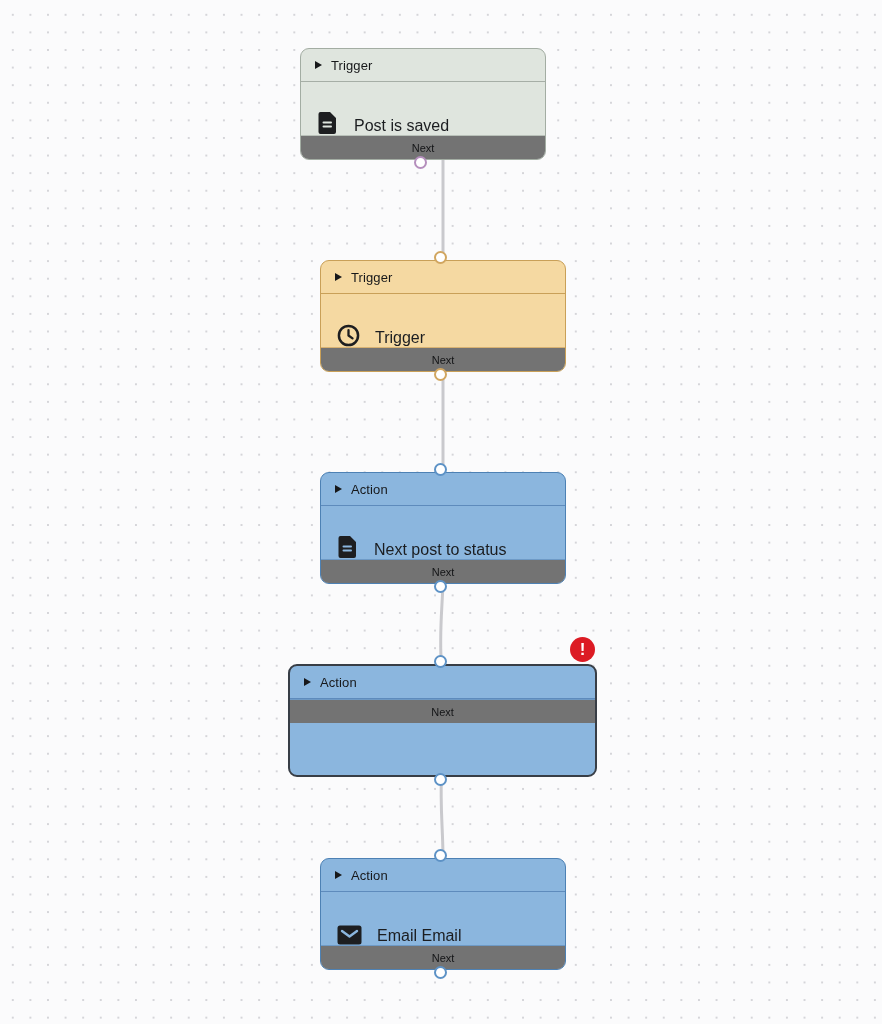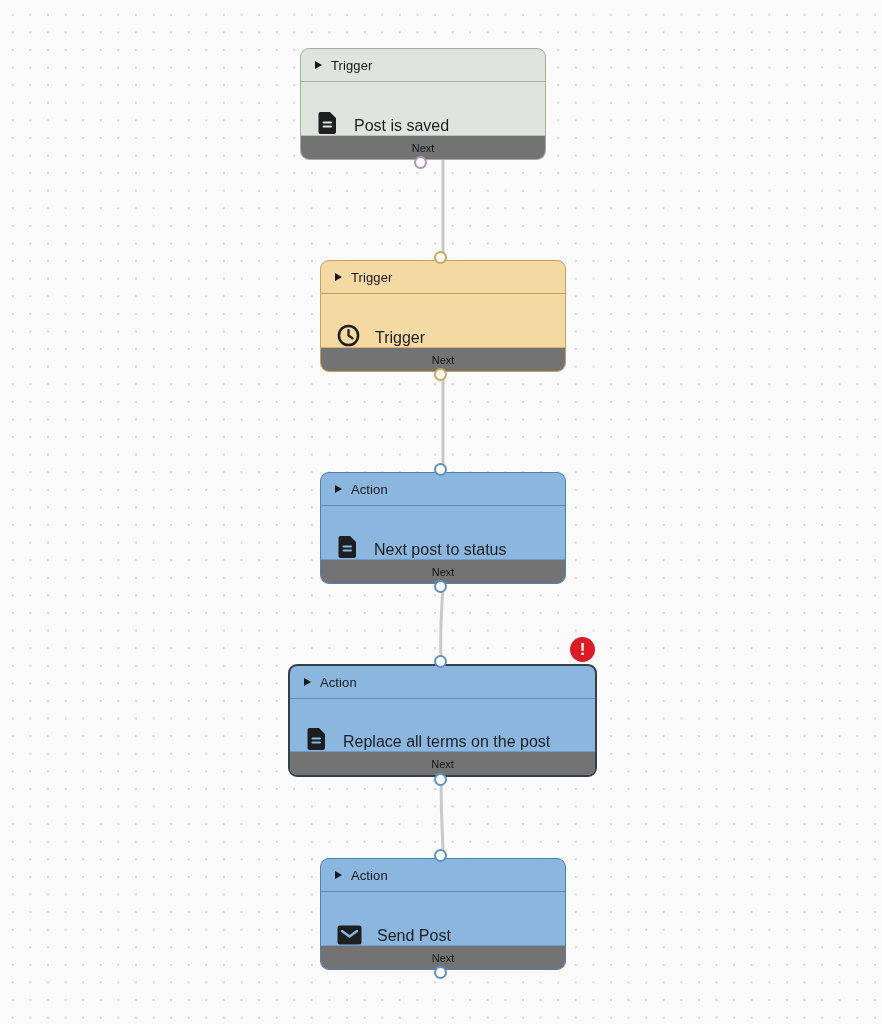--- a/index.html
+++ b/index.html
@@ -218,30 +218,20 @@
     <div class="port port-in"></div>
     <div class="port port-out"></div>
   </div>
 
   <div class="node node--action node--selected" style="left:288px;top:664px;width:309px;height:113px">
     <div class="node-box">
       <div class="node-header">
         <span class="tri"></span>
         <span class="node-category">Action</span>
       </div>
-      <div class="node-body">
-        <span class="node-icon">
-          <svg width="22" height="24" viewBox="0 0 22 24">
-            <path d="M3.5 1 H13 L19 7 V21 a2 2 0 0 1 -2 2 H3.5 a2 2 0 0 1 -2 -2 V3 a2 2 0 0 1 2 -2 Z" fill="#1d1e20"></path>
-            <rect x="5.5" y="10.5" width="9.5" height="2" rx="1" fill="#8bb6de"></rect>
-            <rect x="5.5" y="14.5" width="9.5" height="2" rx="1" fill="#8bb6de"></rect>
-          </svg>
-        </span>
-        <span class="node-title">Replace all terms on the post</span>
-      </div>
       <div class="node-footer">
         <span class="next-label">Next</span>
       </div>
     </div>
     <div class="port port-in"></div>
     <div class="port port-out"></div>
     <div class="error-badge">!</div>
   </div>
 
   <div class="node node--action" style="left:320px;top:858px;width:246px;height:112px">
@@ -250,21 +240,21 @@
         <span class="tri"></span>
         <span class="node-category">Action</span>
       </div>
       <div class="node-body">
         <span class="node-icon">
           <svg width="25" height="20" viewBox="0 0 25 20">
             <rect x="0.5" y="0.5" width="24" height="19" rx="2.5" fill="#1d1e20"></rect>
             <path d="M5 6 L12.5 11.5 L20 6" fill="none" stroke="#8bb6de" stroke-width="2.4" stroke-linecap="round" stroke-linejoin="round"></path>
           </svg>
         </span>
-        <span class="node-title">Send Post</span>
+        <span class="node-title">Email Email</span>
       </div>
       <div class="node-footer">
         <span class="next-label">Next</span>
       </div>
     </div>
     <div class="port port-in"></div>
     <div class="port port-out"></div>
   </div>
 
 </div>

